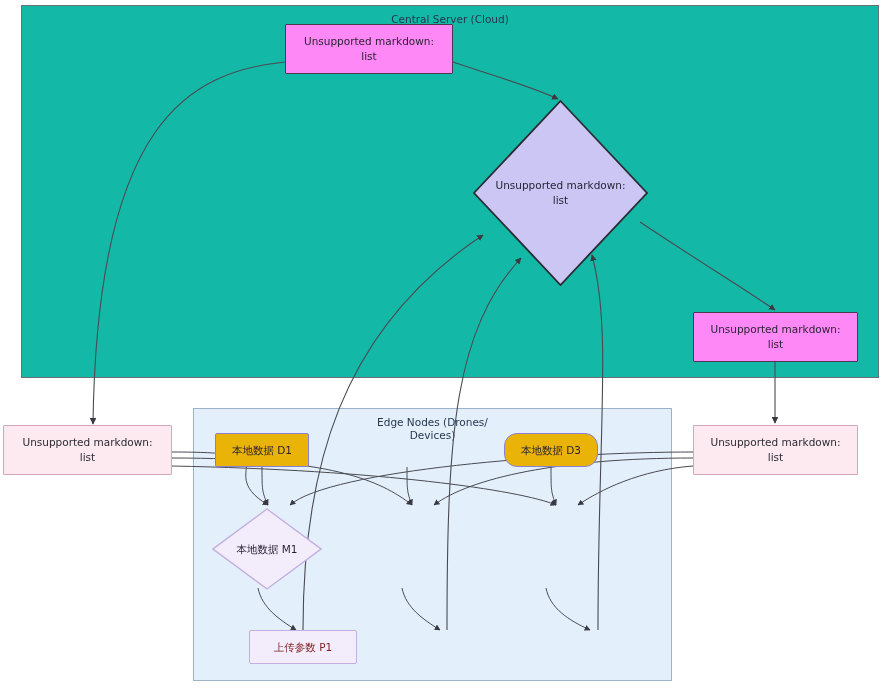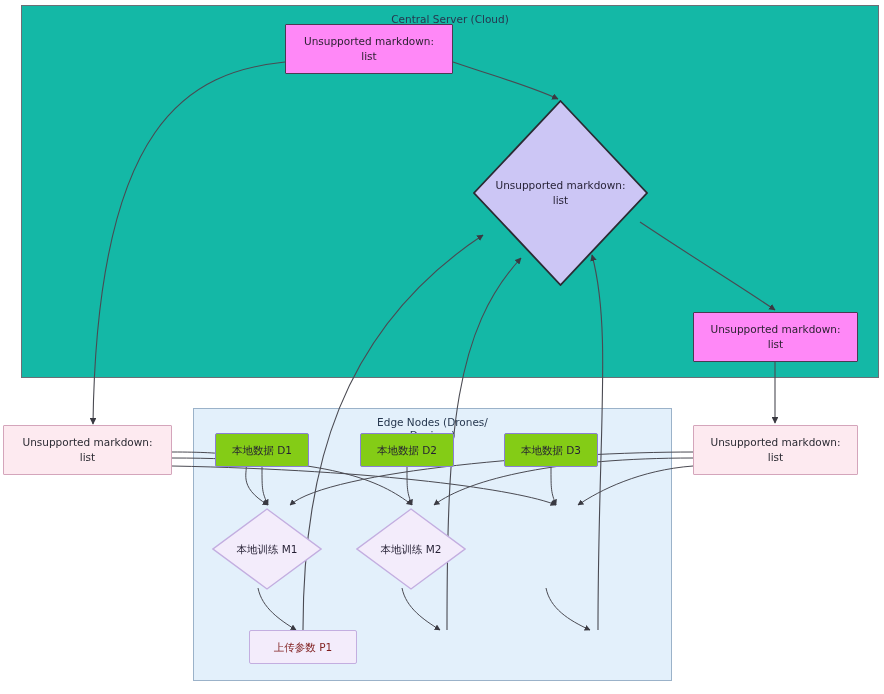--- a/index.html
+++ b/index.html
@@ -27,21 +27,21 @@
   .cluster-edge .cluster-title{top:7px;}
 
   .node{position:absolute;box-sizing:border-box;display:flex;
         align-items:center;justify-content:center;text-align:center;}
   .node .lbl{font-size:10.5px;line-height:15px;white-space:pre-line;}
 
   
   .rect{border-width:1.4px;border-style:solid;border-radius:1px;}
   .rect-magenta{background:#ff88f7;border-color:#4b3a52;color:#2e2233;}
   .rect-pinklite{background:#fdeaf0;border-color:#d4a5bb;color:#2b2b33;}
-  .rect-purple{background:#84cc16;border-color:#8a7fd6;color:#241f33;border-radius:2px;}
+  .rect-purple{background:#eab308;border-color:#8a7fd6;color:#241f33;border-radius:2px;}
   .rect-lavender{background:#f3ecfb;border-color:#c3aee0;color:#7f1d1d;border-radius:2px;}
 
   
   .diamond{position:absolute;}
   .diamond .shape{position:absolute;left:0;top:0;width:100%;height:100%;}
   .diamond .lbl{
     position:absolute;left:0;top:0;width:100%;height:100%;
     display:flex;align-items:center;justify-content:center;text-align:center;
     font-size:10.5px;line-height:15px;white-space:pre-line;color:#241f33;
     pointer-events:none;
@@ -126,37 +126,28 @@
   </div>
 
   <div class="node rect rect-pinklite" style="left:693px;top:425px;width:165px;height:50px;">
     <span class="lbl">Unsupported markdown:
 list</span>
   </div>
 
   <div class="node rect rect-purple" style="left:215px;top:433px;width:94px;height:34px;">
     <span class="lbl">本地数据 D1</span>
   </div>
-  <div class="node rect rect-purple" style="left:360px;top:433px;width:94px;height:34px;">
-    <span class="lbl">本地数据 D2</span>
-  </div>
-  <div class="node rect rect-purple" style="left:504px;top:433px;width:94px;height:34px;">
+  <div class="node rect rect-purple" style="left:504px;top:433px;width:94px;height:34px;border-radius:13px;">
     <span class="lbl">本地数据 D3</span>
   </div>
 
   <div class="diamond" style="left:212px;top:508px;width:110px;height:82px;">
     <svg class="shape" viewBox="0 0 110 82" preserveAspectRatio="none">
       <polygon points="55,1 109,41 55,81 1,41" fill="#f3ecfb" stroke="#c3aee0" stroke-width="1.4"></polygon>
     </svg>
-    <span class="lbl">本地训练 M1</span>
-  </div>
-  <div class="diamond" style="left:356px;top:508px;width:110px;height:82px;">
-    <svg class="shape" viewBox="0 0 110 82" preserveAspectRatio="none">
-      <polygon points="55,1 109,41 55,81 1,41" fill="#f3ecfb" stroke="#c3aee0" stroke-width="1.4"></polygon>
-    </svg>
-    <span class="lbl">本地训练 M2</span>
+    <span class="lbl">本地数据 M1</span>
   </div>
 
   <div class="node rect rect-lavender" style="left:249px;top:630px;width:108px;height:34px;">
     <span class="lbl">上传参数 P1</span>
   </div>
 
 </div>
 
 </body></html>

